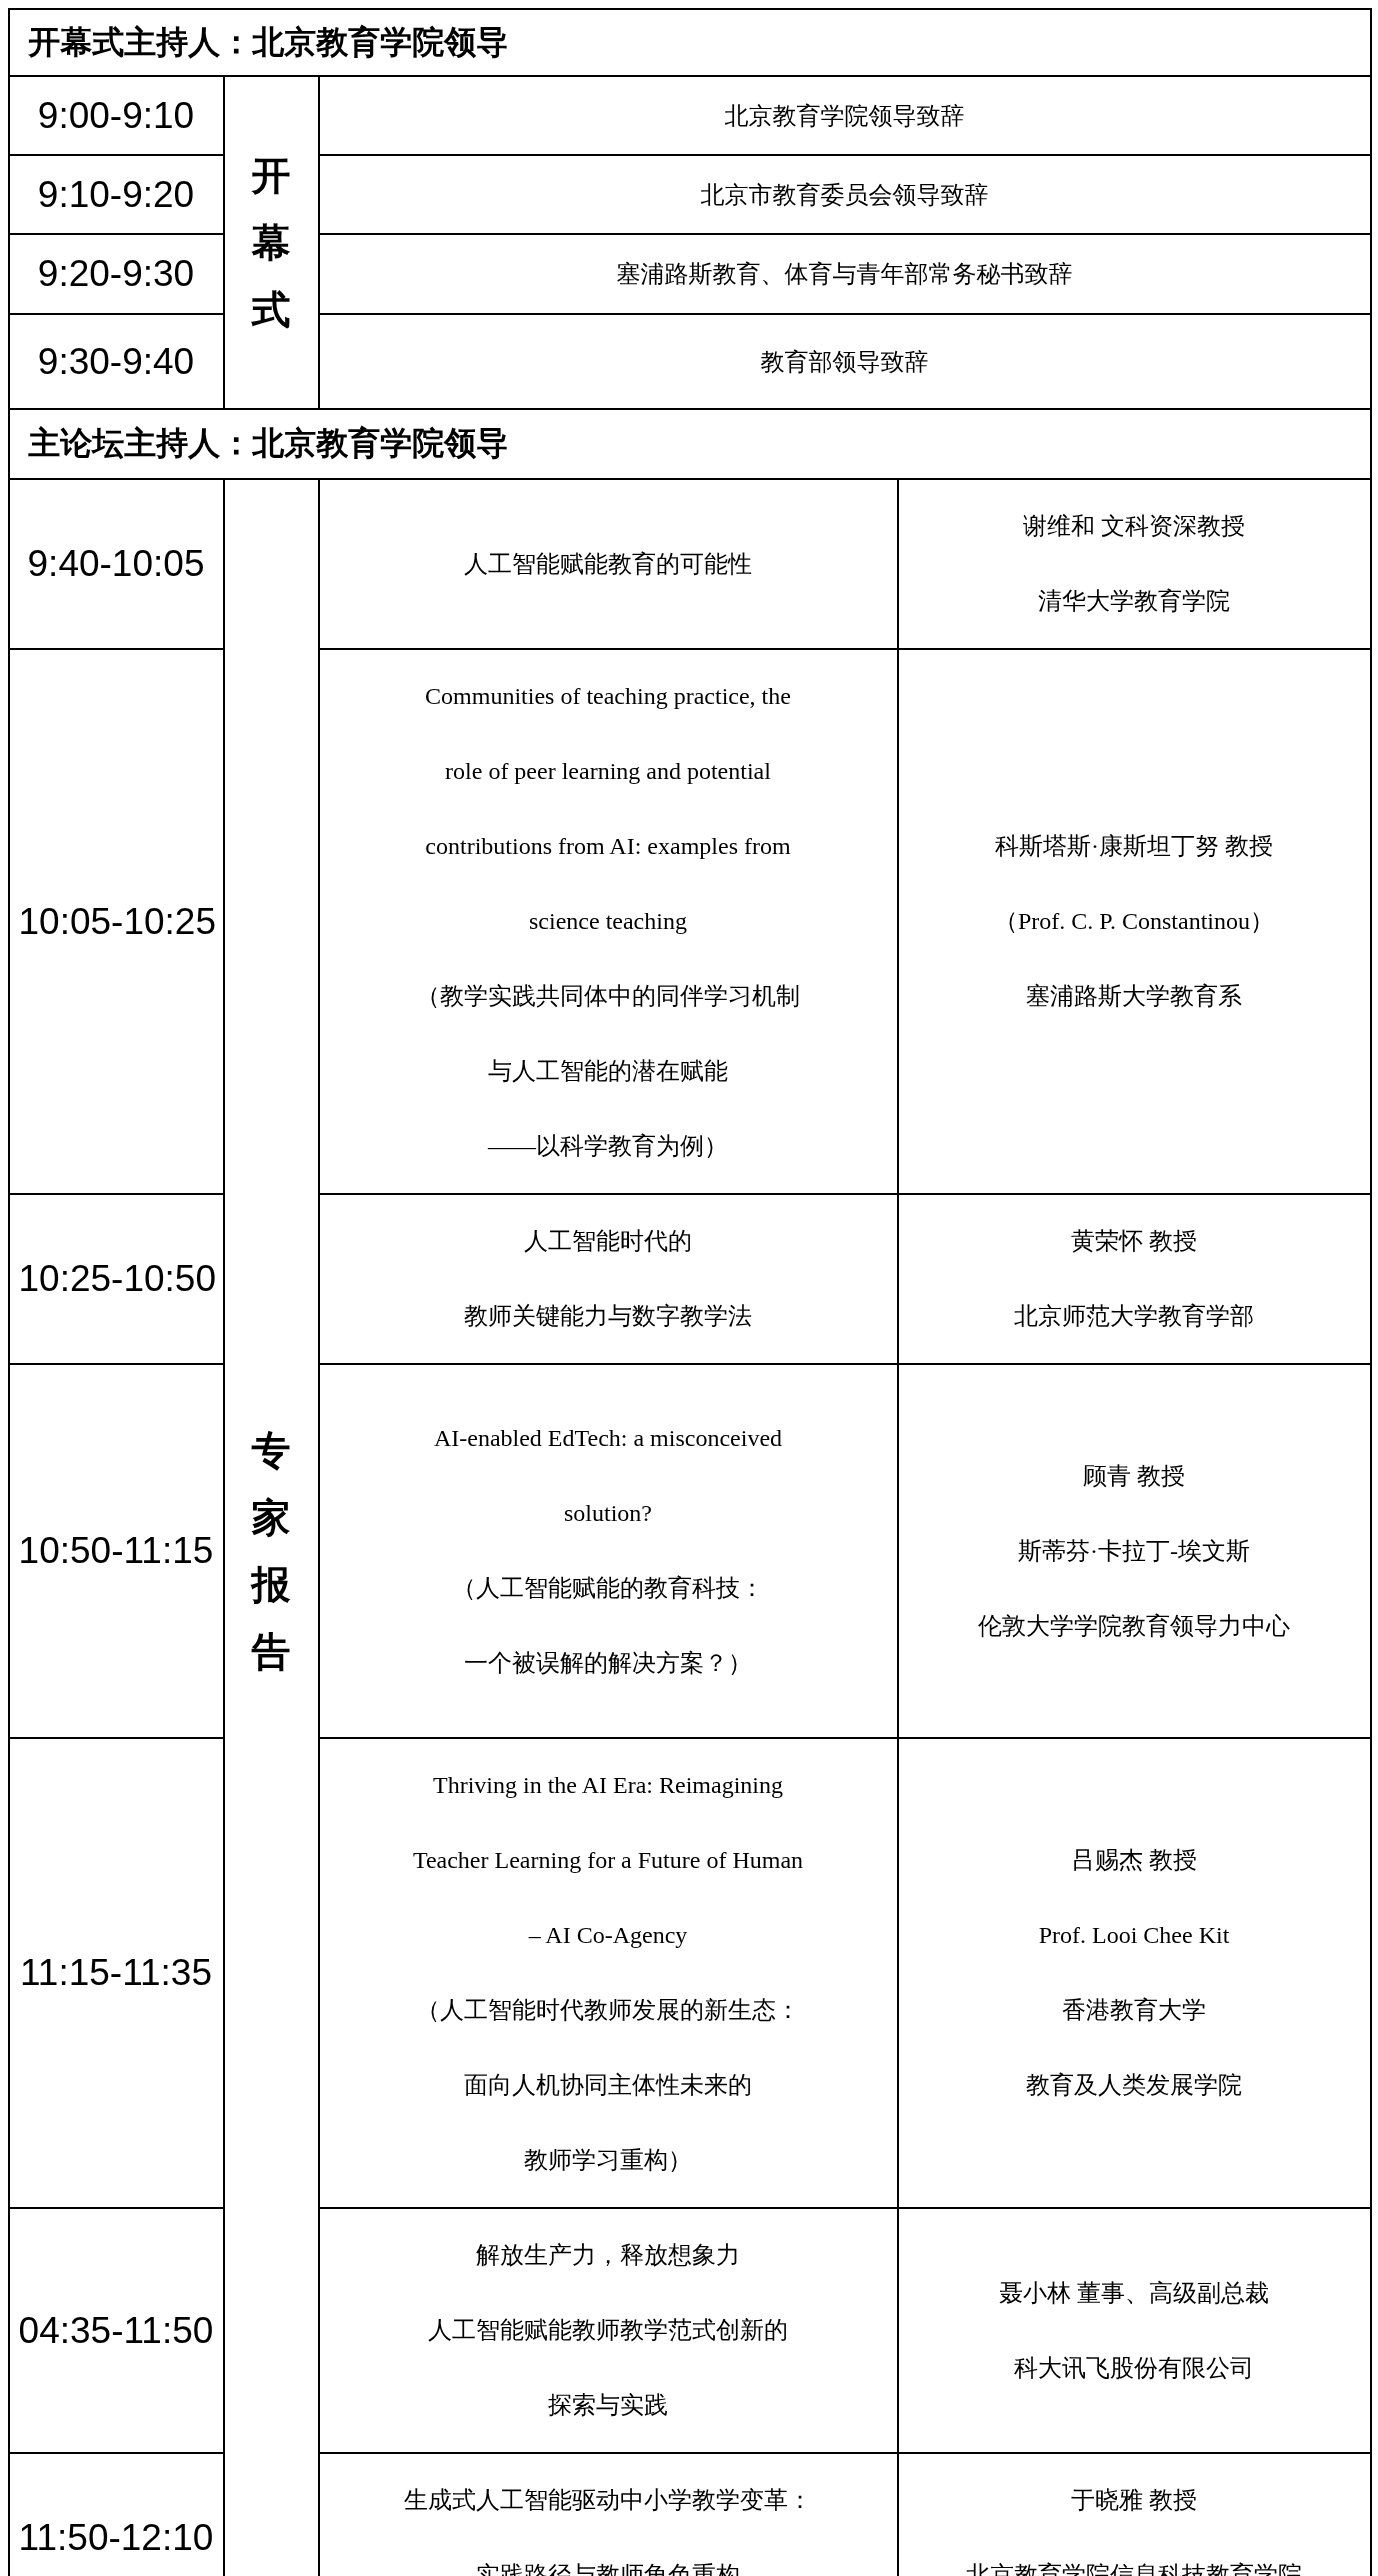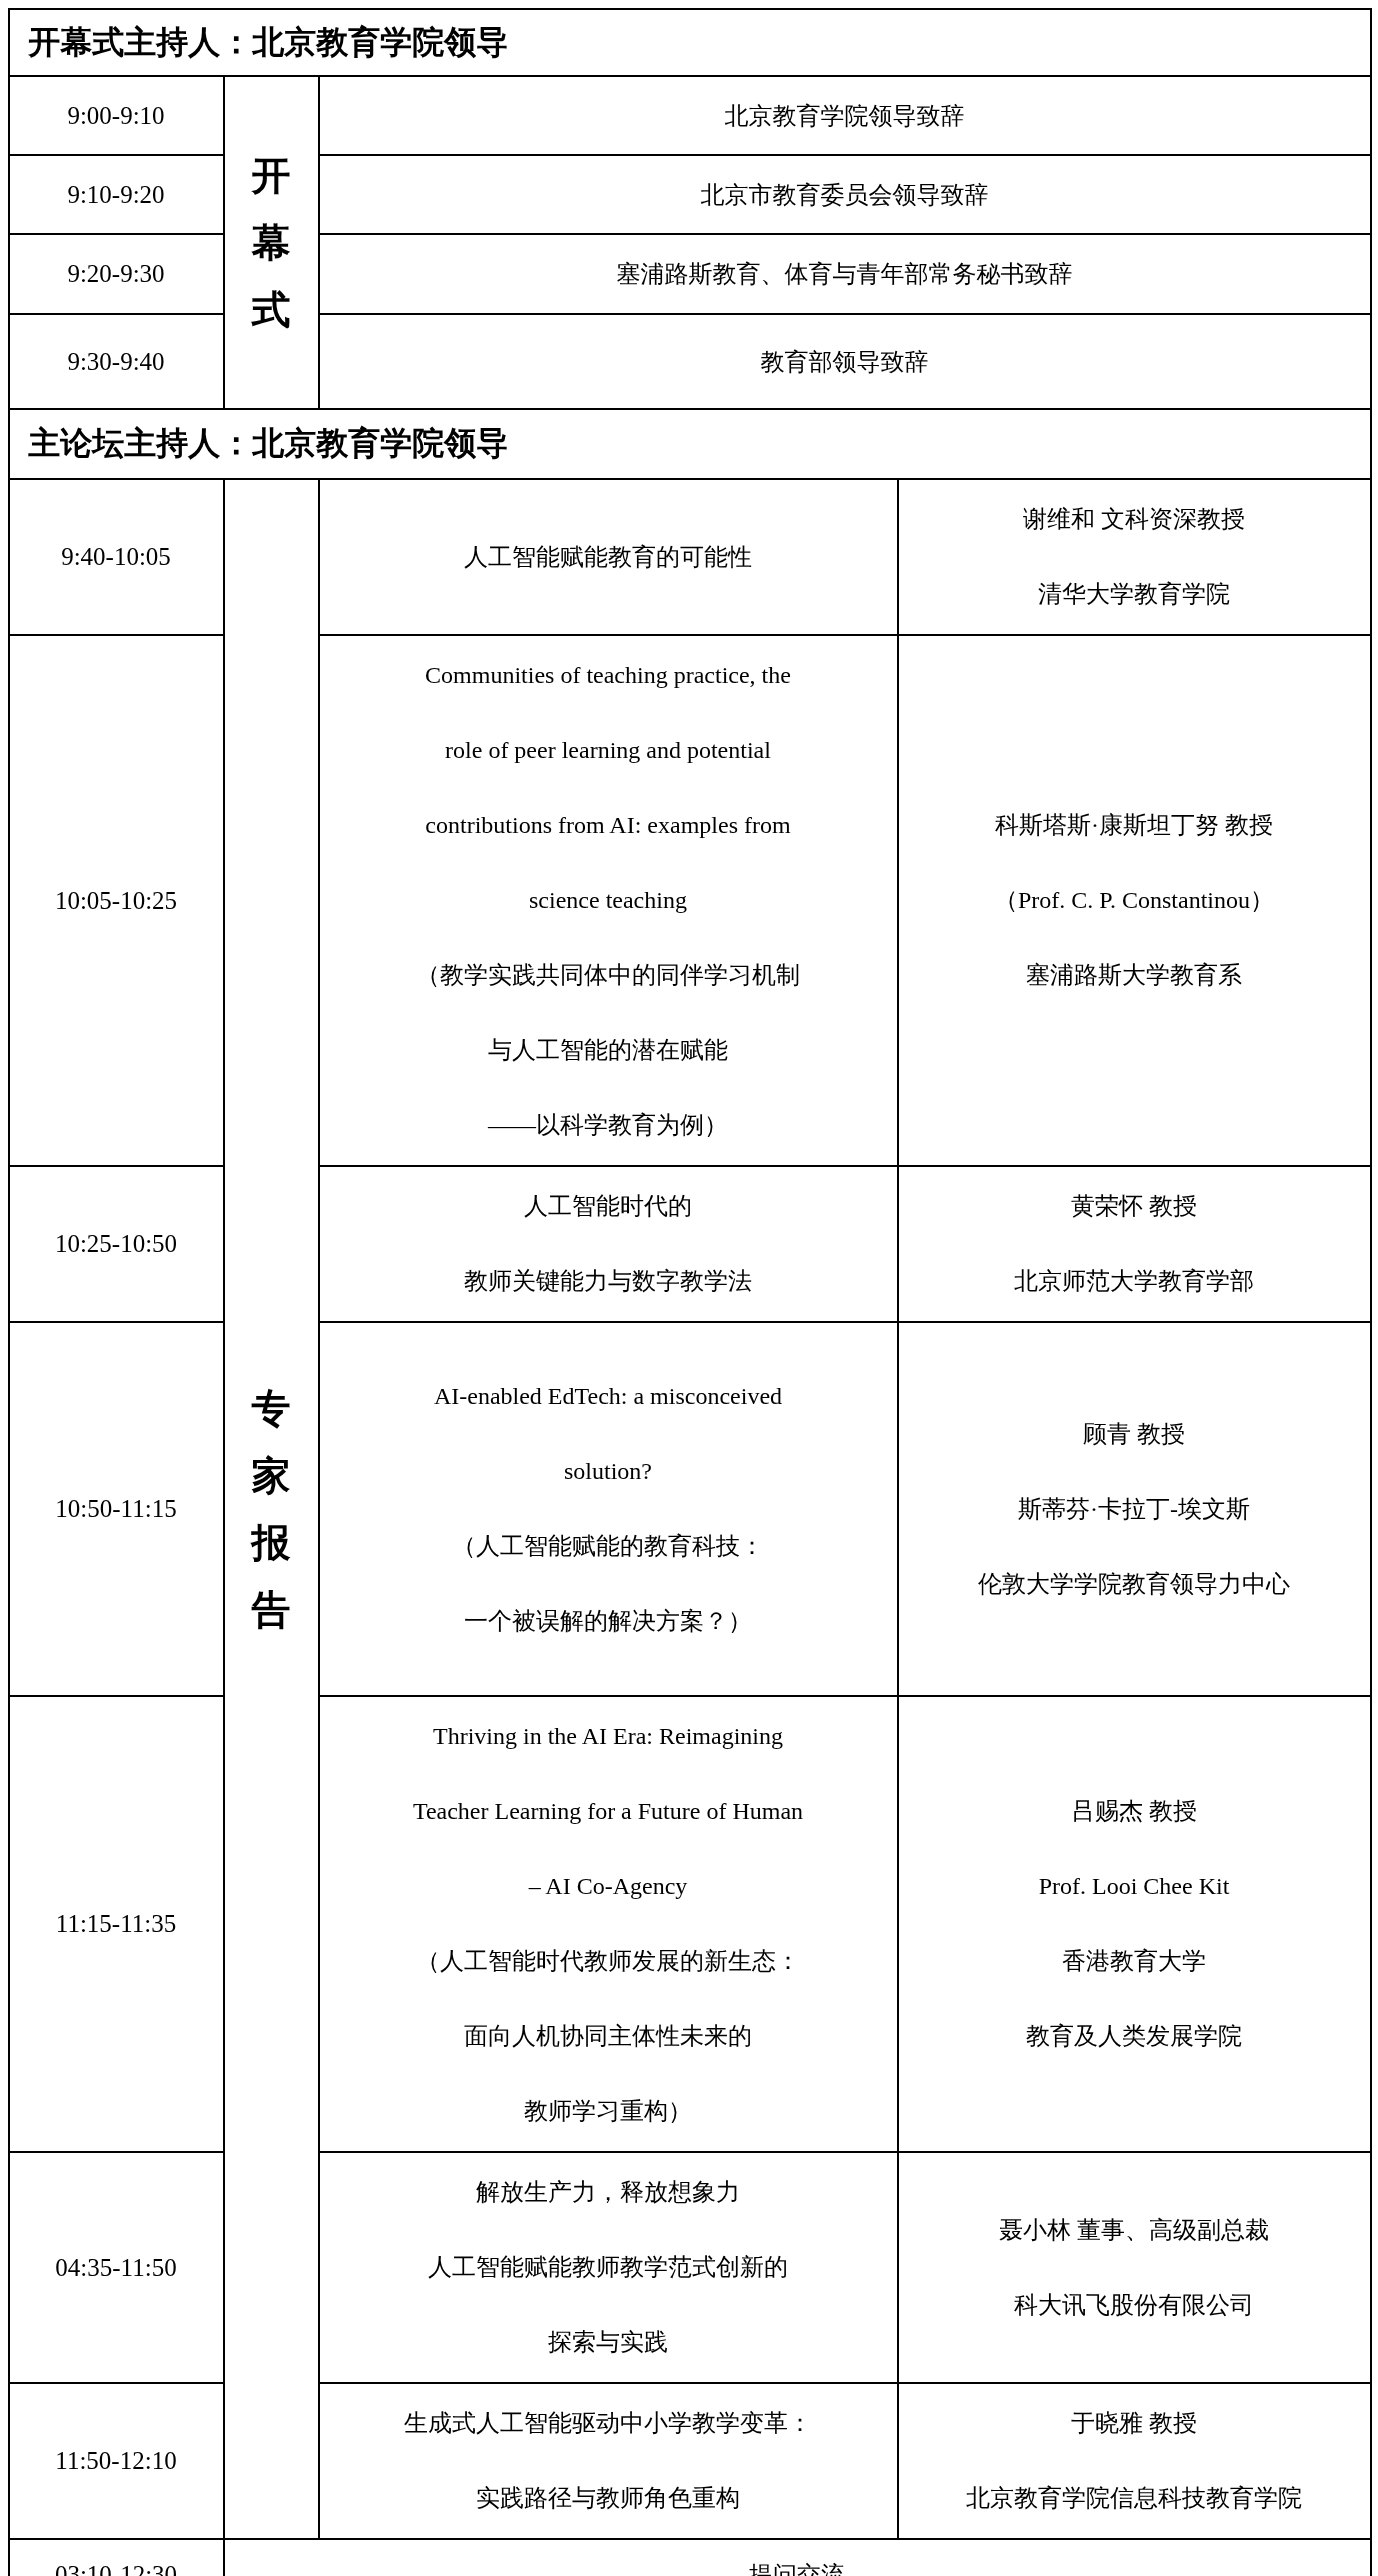--- a/index.html
+++ b/index.html
@@ -16,33 +16,33 @@
     border-collapse: collapse;
     table-layout: fixed;
     width: 1361px;
     margin: 8px auto 0 auto;
     border: 2.7px solid #000000;
   }
   td {
     border: 2px solid #000000;
     vertical-align: middle;
     text-align: center;
-    padding: 2px;
+    padding: 9px;
     overflow: hidden;
   }
   td.hdr {
     text-align: left;
     padding-left: 18.7px;
     font-family: "Liberation Sans", "DejaVu Sans", sans-serif;
     font-weight: bold;
     font-size: 32px;
   }
   td.time {
-    font-size: 25px;
-    font-family: Liberation Serif, serif;
+    font-size: 37px;
+    font-family: Liberation Sans, sans-serif;
     white-space: nowrap;
   }
   td.content, td.title-cell, td.speaker-cell, td.qa {
     font-size: 24px;
   }
   td.vlabel {
     font-family: "Liberation Sans", "DejaVu Sans", sans-serif;
     font-weight: bold;
     font-size: 39px;
     padding: 0;

